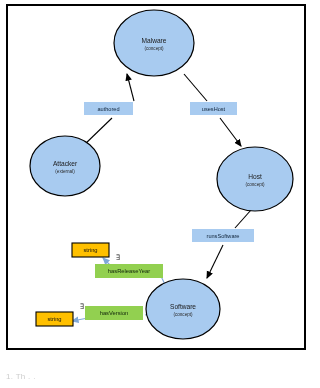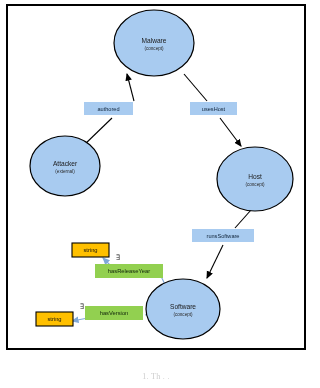--- a/index.html
+++ b/index.html
@@ -45,26 +45,25 @@
   }
   .quantifier-text{
     font-family:"Liberation Serif","DejaVu Serif",serif;
     font-size:7.5px;fill:#111111;text-anchor:middle;
   }
   #caption-strip{
     position:absolute;left:6px;top:372px;width:300px;height:12px;
     overflow:hidden;
   }
   .caption-line{
-    font-family:Liberation Serif, serif;
+    font-family:Liberation Sans, sans-serif;
     font-size:8px;color:#8d8d8d;
     white-space:nowrap;
     opacity:.45;
     letter-spacing:.3px;
-    text-align:center;
   }
 </style>
 </head>
 <body>
 
 <div id="figure-frame">
   <svg id="graph-svg" width="296" height="342" viewBox="0 0 296 342">
 
     <defs>
       <marker id="arrowBlack" markerWidth="7" markerHeight="7" refX="6" refY="3" orient="auto" markerUnits="strokeWidth">

